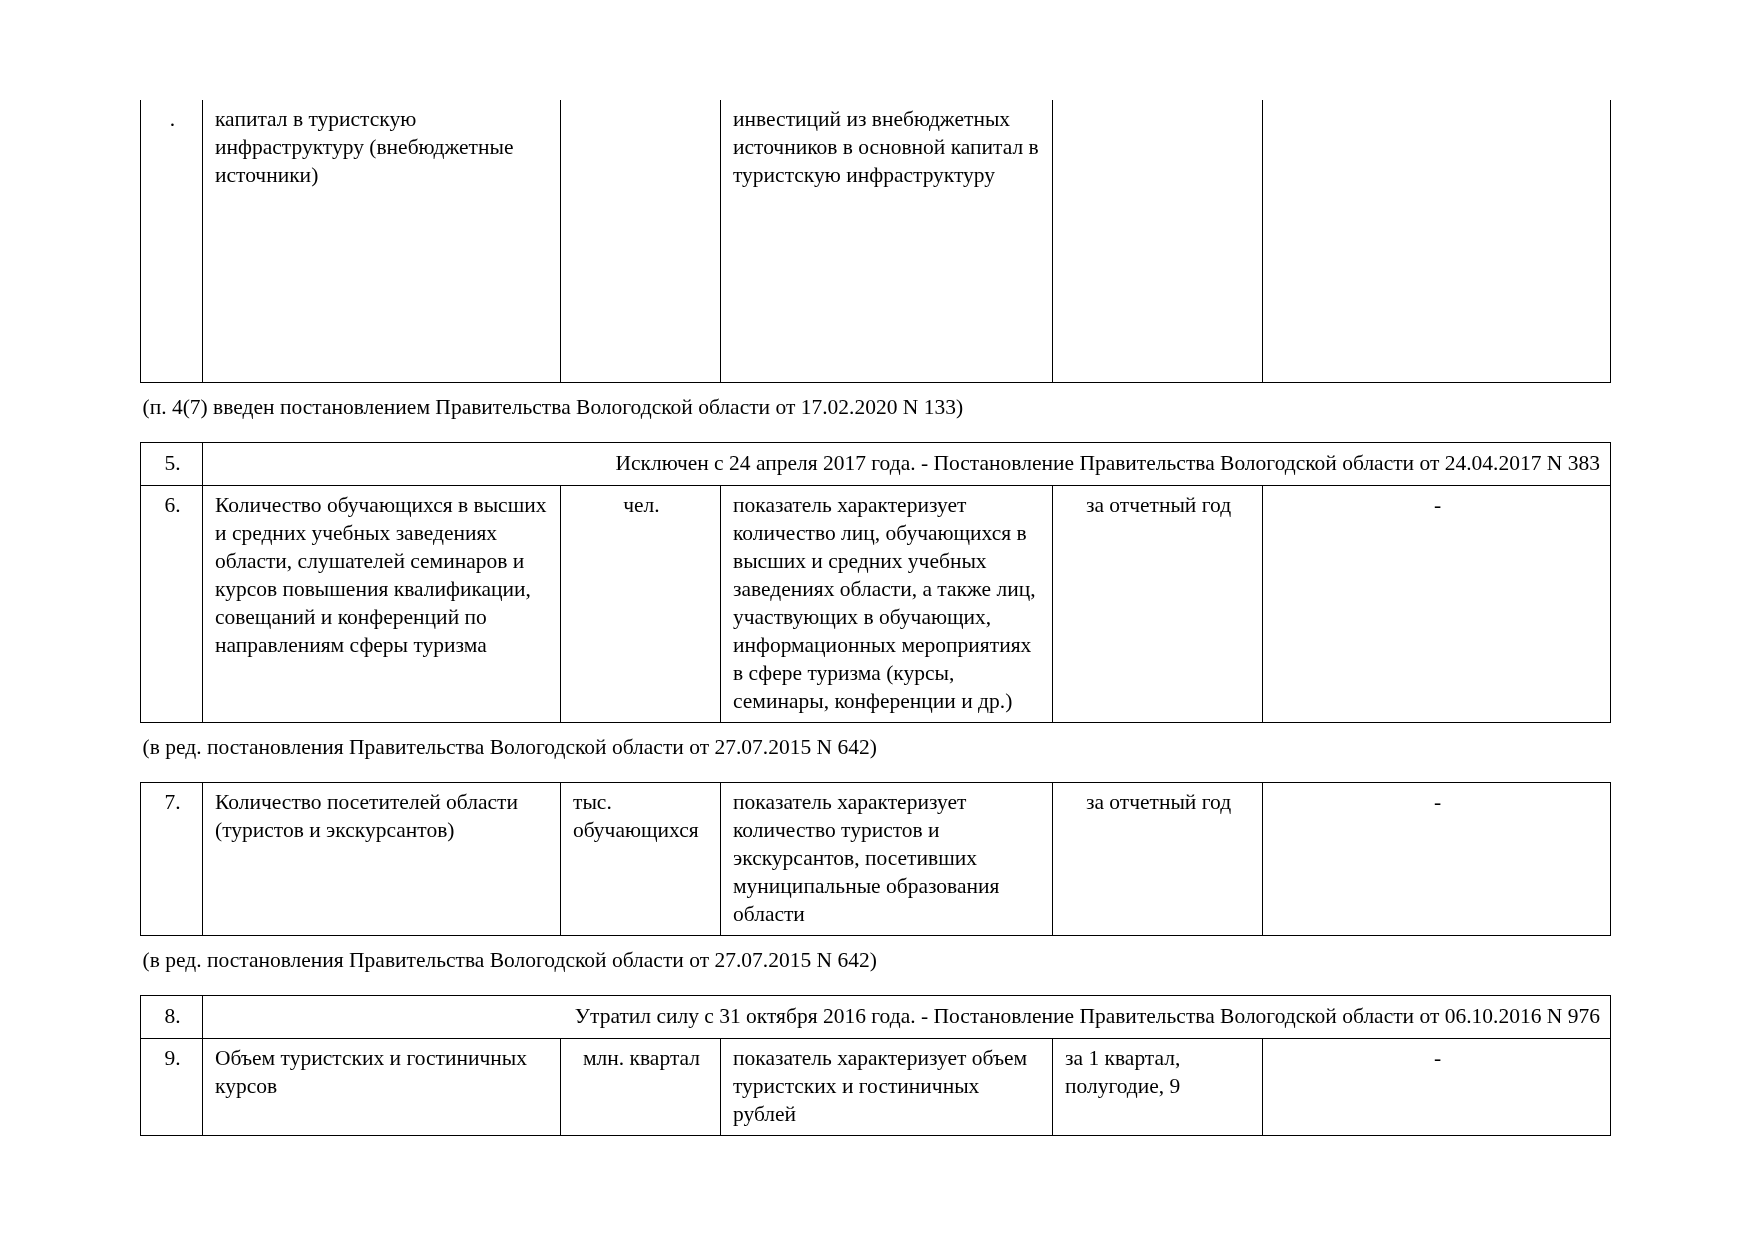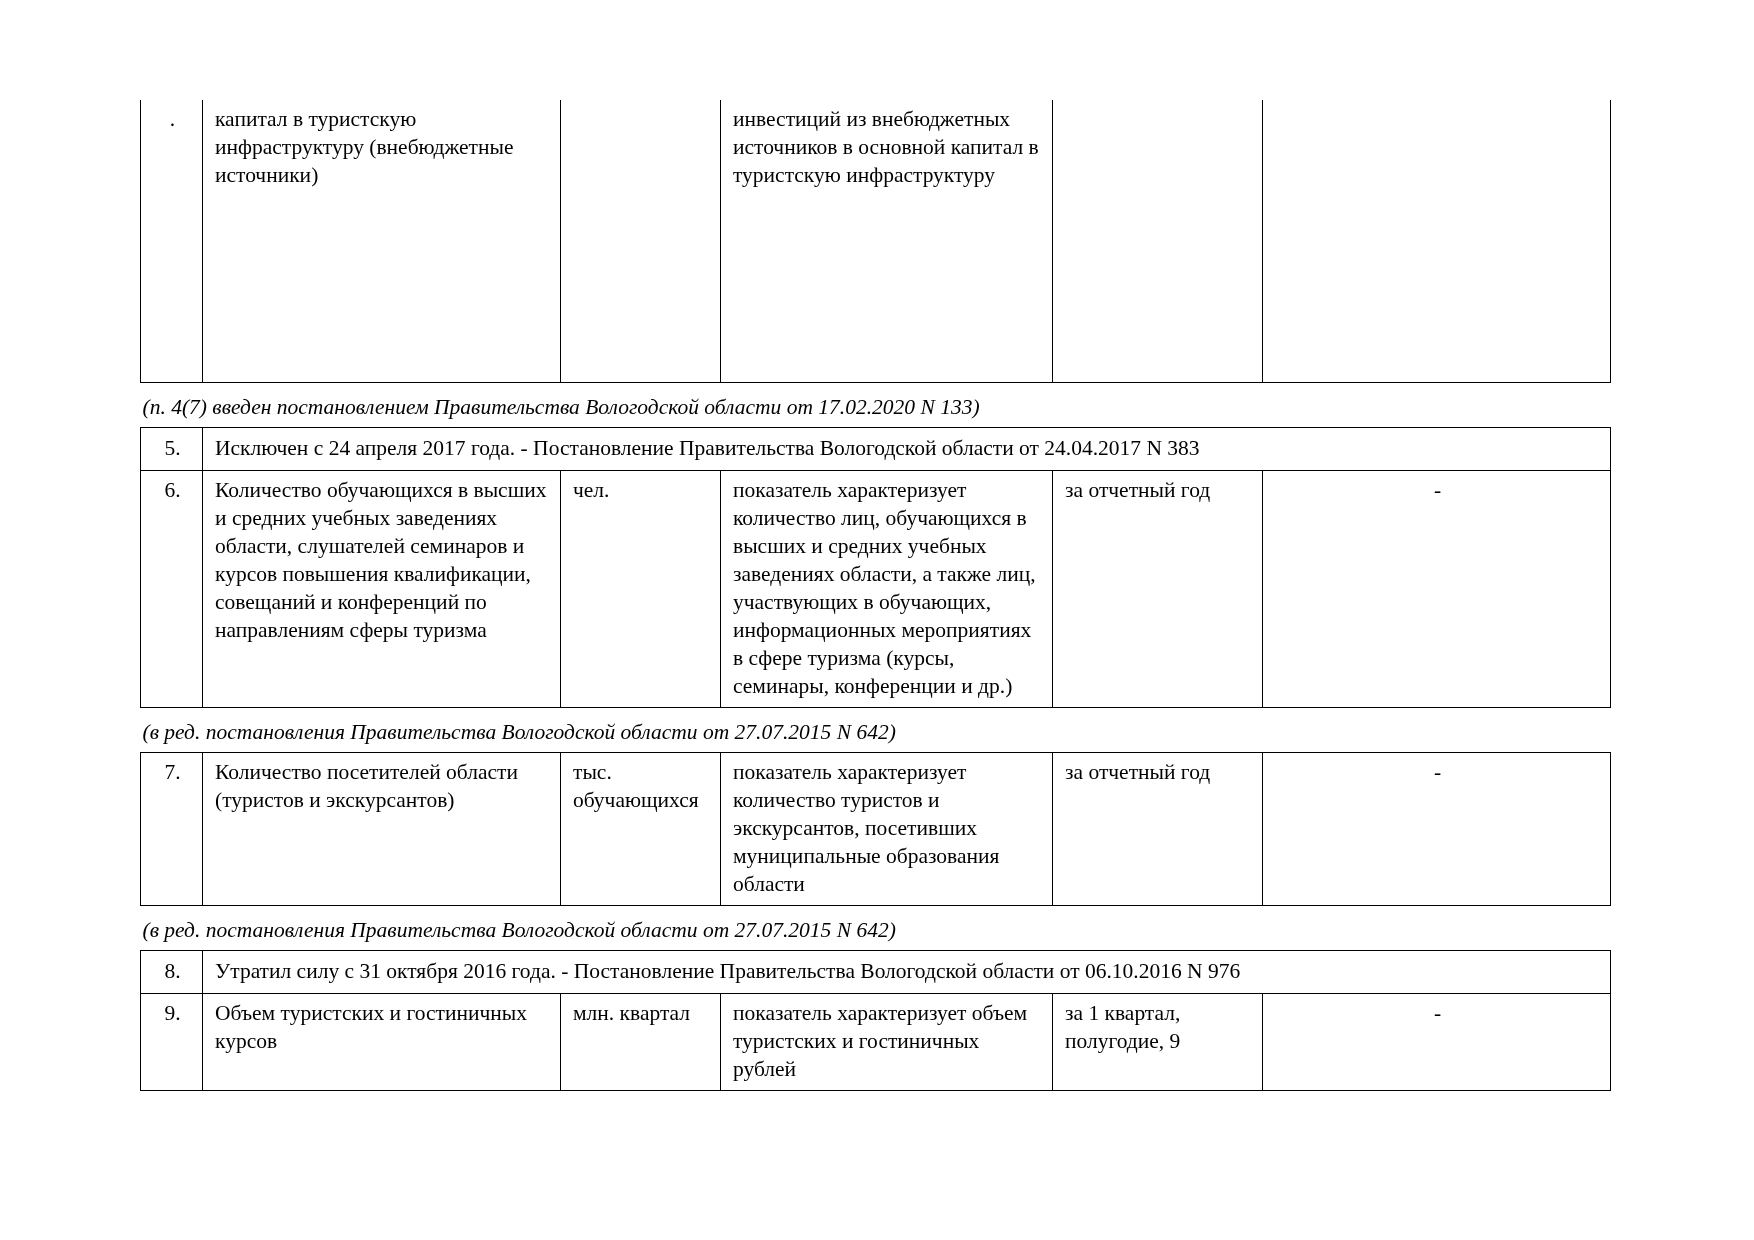--- a/index.html
+++ b/index.html
@@ -36,40 +36,39 @@
   }
   
   col.c-num   { width: 62px; }
   col.c-name  { width: 358px; }
   col.c-unit  { width: 160px; }
   col.c-desc  { width: 332px; }
   col.c-per   { width: 210px; }
   col.c-last  { width: 348px; }
 
   .cell-num { text-align: center; }
-  .cell-center { }
+  .cell-center { text-align: center; }
   .cell-dash { text-align: center; }
 
   
   tr.continued td {
     border-top: none;
   }
   
   tr.note-row td {
     border: none;
-    padding: 10px 2px 6px 2px;
+    padding: 10px 2px 21px 2px;
     font-size: 21.5px;
     line-height: 1.32;
-    font-style: italic;
   }
   tr.span-row td {
     padding-top: 7px;
     padding-bottom: 7px;
   }
-  .nowrap-pad { padding-left: 14px; }
+  .nowrap-pad { padding-left: 14px; text-align: right; }
   .tall-1 { height: 270px; }
   .no-bottom td { border-bottom: none; }
 </style>
 </head>
 <body>
 
 <div class="page">
 
   <table class="doc-table">
     <colgroup>

